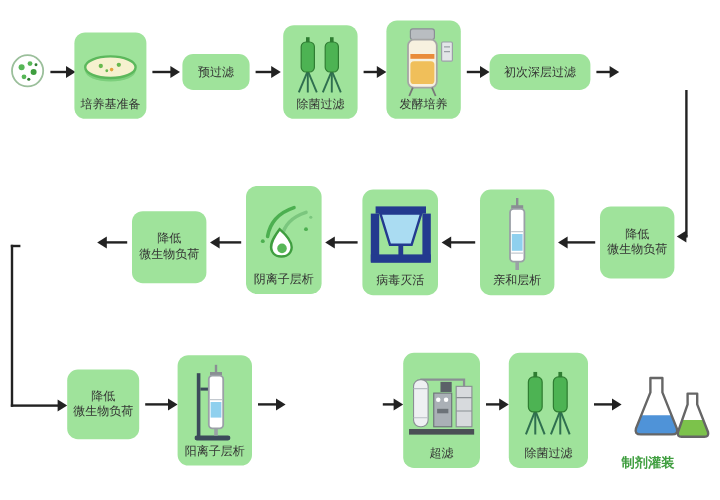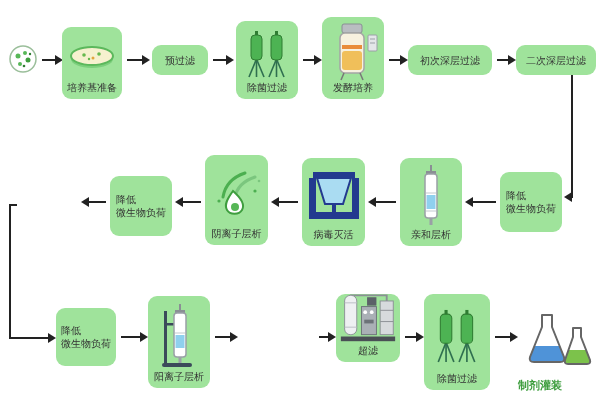--- a/index.html
+++ b/index.html
@@ -7,21 +7,21 @@
     position:relative;width:600px;height:417px;background:#ffffff;
     font-family:"DejaVu Sans","Liberation Sans",sans-serif;overflow:hidden;
   }
   .node{
     position:absolute;background:var(--box-green,#9fe39b);border-radius:9px;
     display:flex;flex-direction:column;align-items:center;justify-content:flex-end;
     padding:5px 3px;box-sizing:border-box;
   }
   .node .icon{flex:1;display:flex;align-items:center;justify-content:center;width:100%;}
   .node .label{
-    font-size:10px;color:var(--label-dark,#333333);
+    font-size:10px;color:var(--label-dark,#333333);text-align:center;
     white-space:pre-line;line-height:1.3;
   }
   .node.textonly{justify-content:center;}
   .arrow{position:absolute;height:2px;background:var(--arrow-black,#222222);}
   .arrow.right::after{
     content:"";position:absolute;right:-7px;top:-4px;width:0;height:0;
     border-left:8px solid var(--arrow-black,#222222);
     border-top:5px solid transparent;border-bottom:5px solid transparent;
   }
   .arrow.left::before{
@@ -119,23 +119,20 @@
   </div>
 
   <div class="arrow right" style="left:389px;top:59px;width:12px"></div>
 
   <div class="node textonly" style="left:408px;top:45px;width:84px;height:30px">
     <span class="label">初次深层过滤</span>
   </div>
 
   <div class="arrow right" style="left:497px;top:59px;width:12px"></div>
 
-  <div class="node textonly" style="left:516px;top:45px;width:80px;height:30px">
-    <span class="label">二次深层过滤</span>
-  </div>
 
   <div class="vline" style="left:571px;top:75px;height:122px"></div>
   <div class="arrow left" style="left:571px;top:196px;width:2px"></div>
 
   <div class="node textonly" style="left:500px;top:172px;width:62px;height:60px">
     <span class="label">降低
 微生物负荷</span>
   </div>
 
   <div class="arrow left" style="left:472px;top:201px;width:24px"></div>
@@ -224,21 +221,21 @@
       </svg>
     </span>
     <span class="label">阳离子层析</span>
   </div>
 
   <div class="arrow right" style="left:215px;top:336px;width:16px"></div>
 
 
   <div class="arrow right" style="left:319px;top:336px;width:10px"></div>
 
-  <div class="node" style="left:336px;top:294px;width:64px;height:68px">
+  <div class="node" style="left:336px;top:294px;width:64px;height:96px">
     <span class="icon">
       <svg width="62" height="58" viewBox="0 0 62 58">
         <path d="M12,8 H51 V14" stroke="#8a8f94" stroke-width="2" fill="none"></path>
         <rect x="6" y="8" width="13" height="42" rx="6" fill="#eef0f2" stroke="#8a8f94"></rect>
         <line x1="6" y1="16" x2="19" y2="16" stroke="#b8bec4"></line>
         <line x1="6" y1="42" x2="19" y2="42" stroke="#b8bec4"></line>
         <rect x="30" y="10" width="10" height="9" fill="#5b6168"></rect>
         <rect x="24" y="20" width="16" height="30" fill="#aab0b6" stroke="#6c7278"></rect>
         <circle cx="28" cy="26" r="2" fill="#ffffff"></circle>
         <circle cx="35" cy="26" r="2" fill="#ffffff"></circle>

